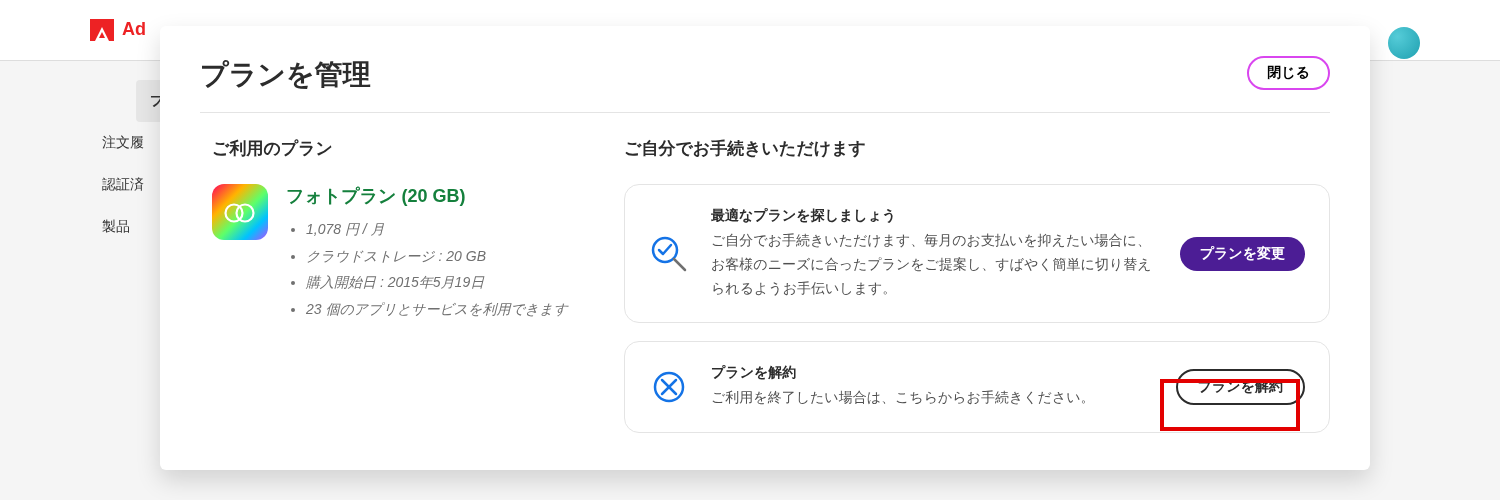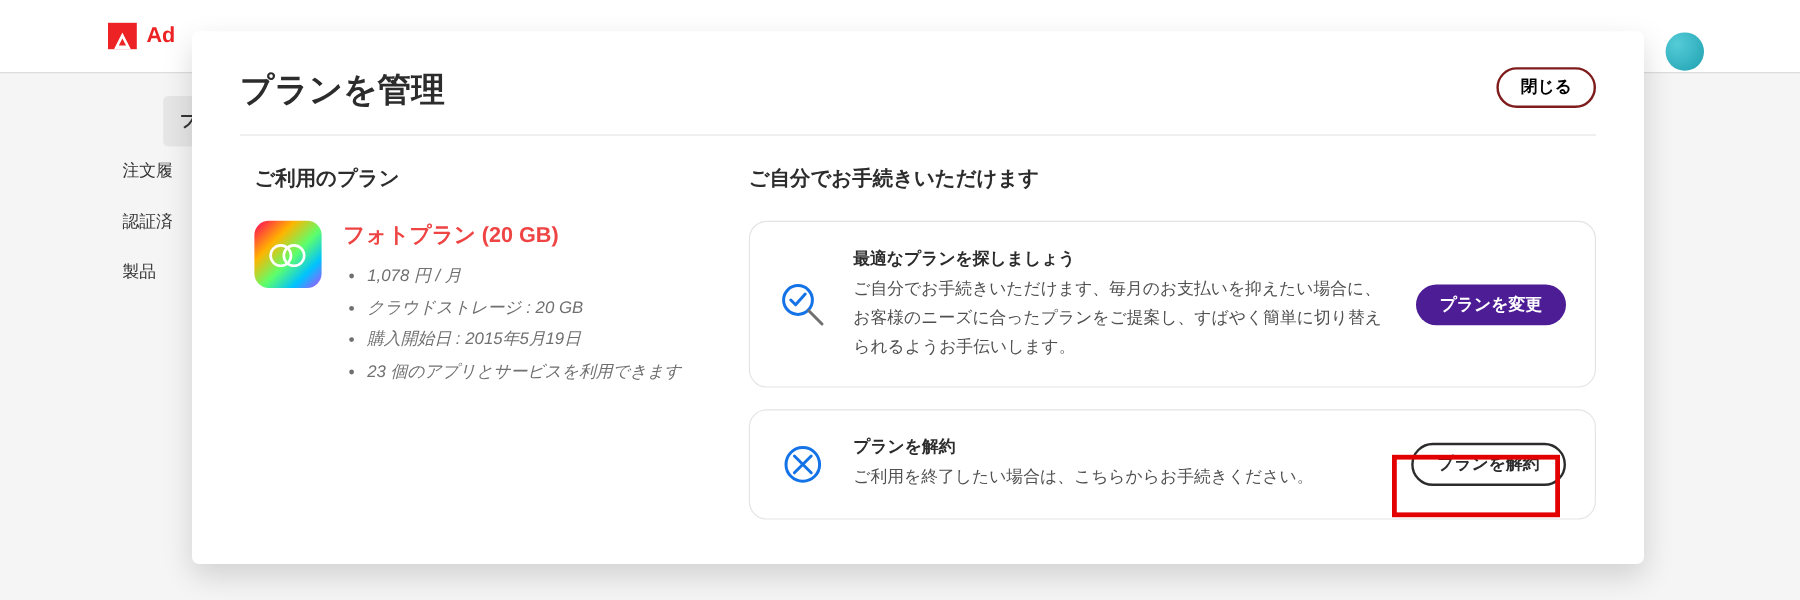--- a/index.html
+++ b/index.html
@@ -74,38 +74,38 @@
       width:1210px;
       height:444px;
       background:#fff;
       border-radius:6px;
       box-shadow:0 10px 25px rgba(0,0,0,0.15);
       padding:30px 40px;
     }
     .modal-head { display:flex; justify-content:space-between; align-items:flex-start; }
     .modal-title { font-size:28px; font-weight:700; color:#2c2c2c; }
     .close-btn {
-      border:2px solid #7f1d1d; background:#fff; border-radius:18px;
+      border:2px solid #d946ef; background:#fff; border-radius:18px;
       padding:6px 18px; font-size:14px; font-weight:700; cursor:pointer;
     }
     .divider { border:none; border-top:1px solid #e4e4e4; margin:18px 0 24px; }
 
     .columns { display:flex; gap:52px;margin-left:12px; }
     .col-left { width:360px; }
     .col-right { flex:1; }
     .section-h { font-size:17px; font-weight:700; color:#2c2c2c; margin-bottom:24px; }
 
     .plan-row { display:flex; gap:18px; }
     .cc-icon {
       width:56px; height:56px; border-radius:12px;
       background:linear-gradient(135deg,#ff005e 0%,#ffb400 30%,#5eff6a 55%,#00c2ff 78%,#b44bff 100%);
       display:flex; align-items:center; justify-content:center;
       color:#fff;
     }
-    .plan-name { font-size:18px; font-weight:700; color:#ef4444; margin-bottom:8px; }
+    .plan-name { font-size:18px; font-weight:700; color:#15803d; margin-bottom:8px; }
     .plan-meta { list-style:disc; padding-left:20px; }
     .plan-meta li { font-size:14px; font-style:italic; color:#707070; line-height:1.9; }
 
     .card {
       border:1px solid #e4e4e4; border-radius:15px;
       padding:22px 24px;
       display:flex; align-items:center; gap:22px;
       margin-bottom:18px;
     }
     .card .ico {

